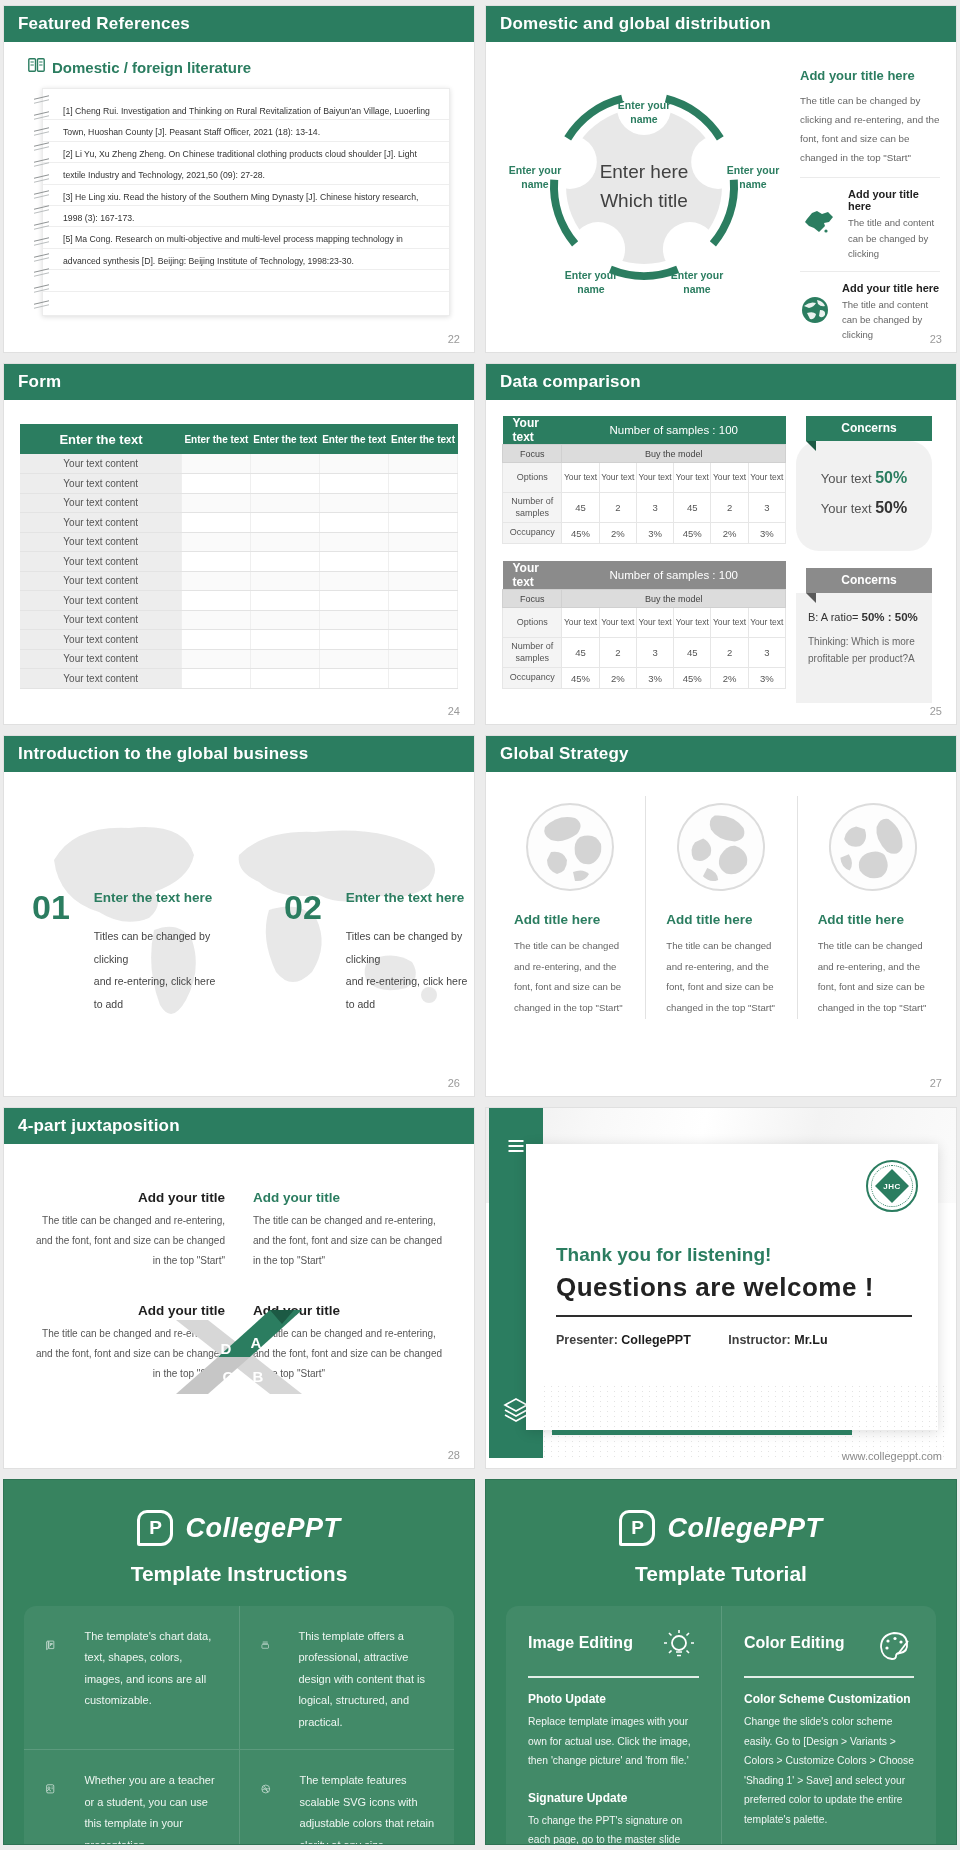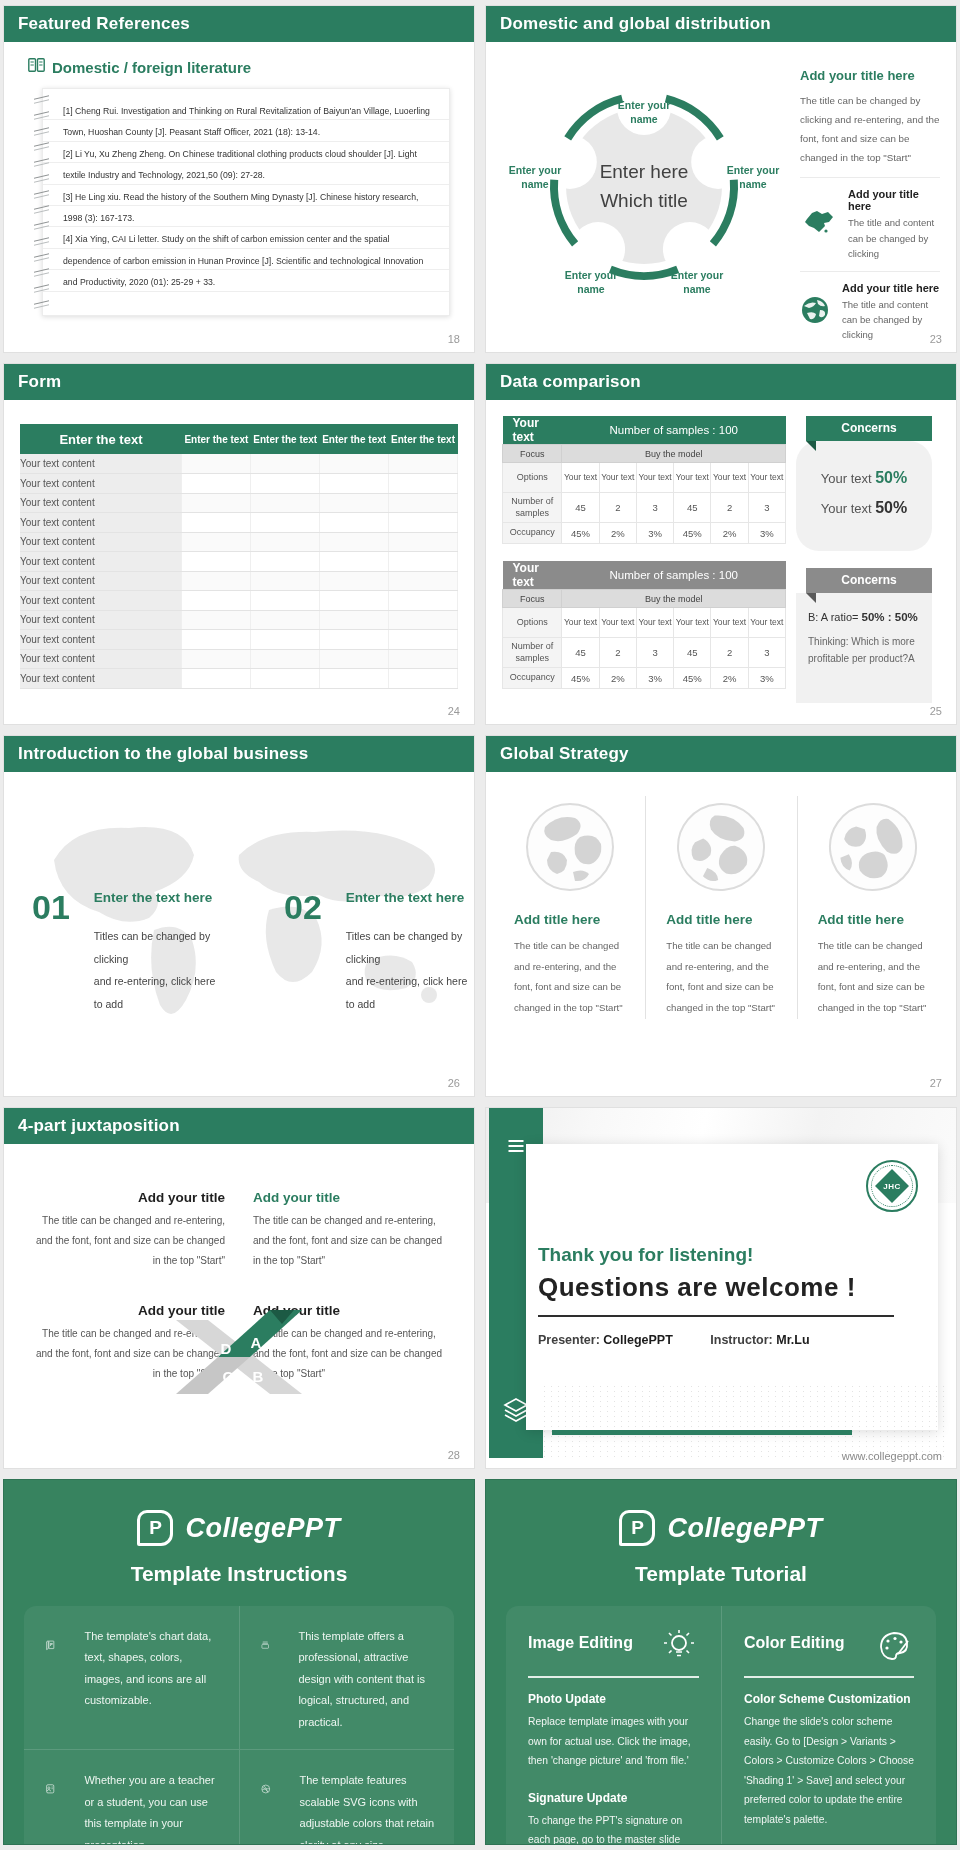--- a/index.html
+++ b/index.html
@@ -33,21 +33,21 @@
   .s23-item { display:flex; gap:12px; align-items:center; padding:10px 0; border-bottom:1px solid #ebebeb; }
   .s23-item:last-child { border-bottom:none; }
   .s23-item h4 { font-size:11px; color:#222; margin-bottom:3px; }
   .s23-item p { font-size:9.5px; color:#666; line-height:1.6; }
 
   
   .s24-body { padding:24px 16px 0 16px; }
   .form-table { width:100%; border-collapse:collapse; }
   .form-table th { background:#2b7d60; color:#fff; font-weight:bold; font-size:10px; height:30px; }
   .form-table th.first { font-size:13px; width:37%; }
-  .form-table td { height:19.5px; border-bottom:1px solid #e3e3e3; border-right:1px solid #efefef; font-size:10px; color:#555; }
+  .form-table td { height:19.5px; border-bottom:1px solid #e3e3e3; border-right:1px solid #efefef; font-size:10px; color:#555; text-align:center; }
   .form-table td.lbl { background:#ededed; }
   .form-table tr:nth-child(even) td:not(.lbl) { background:#fafafa; }
 
   
   .s25-body { padding:16px 24px 0 16px; display:flex; gap:10px; }
   .s25-left { width:284px; flex:0 0 auto; display:flex; flex-direction:column; gap:17px; }
   .cmp-table { width:100%; border-collapse:collapse; }
   .cmp-table td { border:1px solid #e6e6e6; text-align:center; color:#555; }
   .cmp-head td { border:none; color:#fff; height:26px; font-size:11.5px; }
   .cmp-green .cmp-head td { background:#2b7d60; }
@@ -107,21 +107,21 @@
       background:linear-gradient(104deg,#ededed 0%,#f8f8f8 22%,#fff 45%,#f3f3f3 68%,#fbfbfb 100%); }
   .side-bar { position:absolute; left:3px; top:0; bottom:10px; width:54px; background:#2b7d60; z-index:2; }
   .burger { position:absolute; left:50%; top:32px; transform:translateX(-50%); width:15px; }
   .burger span { display:block; height:2px; background:#fff; margin-bottom:3px; }
   .layers { position:absolute; left:50%; bottom:34px; transform:translateX(-50%); }
   .tcard { position:absolute; left:40px; top:36px; width:412px; height:286px; background:#fff; box-shadow:0 2px 12px rgba(0,0,0,.14); z-index:3; }
   .emblem { position:absolute; right:20px; top:16px; width:52px; height:52px; border:2.5px solid #2b7d60; border-radius:50%; display:flex; align-items:center; justify-content:center; }
   .emblem::after { content:""; position:absolute; inset:3px; border:1px dotted #2b7d60; border-radius:50%; }
   .emblem .dia { width:24px; height:24px; background:#2b7d60; transform:rotate(45deg); }
   .emblem .jhc { position:absolute; color:#fff; font-size:8px; font-weight:bold; letter-spacing:.5px; }
-  .t-texts { position:absolute; left:12px; top:100px; width:360px; }
+  .t-texts { position:absolute; left:30px; top:100px; width:360px; }
   .t-line1 { color:#2b7d60; font-size:19px; font-weight:bold; }
   .t-line2 { color:#222; font-size:26px; font-weight:bold; letter-spacing:.5px; margin-top:6px; white-space:nowrap; }
   .t-rule { border:none; border-top:2px solid #2e2e2e; margin:12px 0 0 0; width:356px; }
   .t-people { margin-top:16px; font-size:12.5px; font-weight:bold; color:#1c1c1c; }
   .t-people .lab { color:#404040; }
   .t-people .pair + .pair { margin-left:34px; }
   .mesh { position:absolute; left:55px; right:6px; top:276px; height:74px; z-index:4; opacity:.4; pointer-events:none;
       background-image:radial-gradient(#b9b9b9 .8px, transparent 1px); background-size:7px 5px; }
   .t-underbar { position:absolute; left:66px; top:322px; width:300px; height:5px; background:#2b7d60; z-index:5; }
   .site-url { position:absolute; right:14px; bottom:6px; font-size:11px; color:#8a8a8a; z-index:6; }
@@ -178,26 +178,25 @@
             <span class="ring"></span>
             <span class="ring"></span>
             <span class="ring"></span>
             <span class="ring"></span>
             <span class="ring"></span>
         </div>
         <div class="ref-text">
           <p>[1] Cheng Rui. Investigation and Thinking on Rural Revitalization of Baiyun'an Village, Luoerling Town, Huoshan County [J]. Peasant Staff Officer, 2021 (18): 13-14.</p>
           <p>[2] Li Yu, Xu Zheng Zheng. On Chinese traditional clothing products cloud shoulder [J]. Light textile Industry and Technology, 2021,50 (09): 27-28.</p>
           <p>[3] He Ling xiu. Read the history of the Southern Ming Dynasty [J]. Chinese history research, 1998 (3): 167-173.</p>
-          <p>[4] Xia Ying, CAI Li letter. Study on the shift of carbon emission center and the spatial dependence of carbon emission in Hunan Province [J]. Scientific and technological Innovation and Productivity, 2020 (01): 25-29 + 33.</p>
           <p>[5] Ma Cong. Research on multi-objective and multi-level process mapping technology in advanced synthesis [D]. Beijing: Beijing Institute of Technology, 1998:23-30.</p>
         </div>
       </div>
     </div>
-    <span class="pagenum">18</span>
+    <span class="pagenum">22</span>
   </div>
 
   <div class="slide">
     <div class="slide-header"><span>Domestic and global distribution</span></div>
     <div class="s23-body">
       <div class="wheel">
         <svg width="300" height="262" viewBox="0 0 300 262">
           <circle cx="150" cy="118" r="78" fill="#e8e8e8"></circle>
           <circle cx="150" cy="40" r="27" fill="#fff"></circle>
           <circle cx="224.2" cy="93.9" r="27" fill="#fff"></circle>

